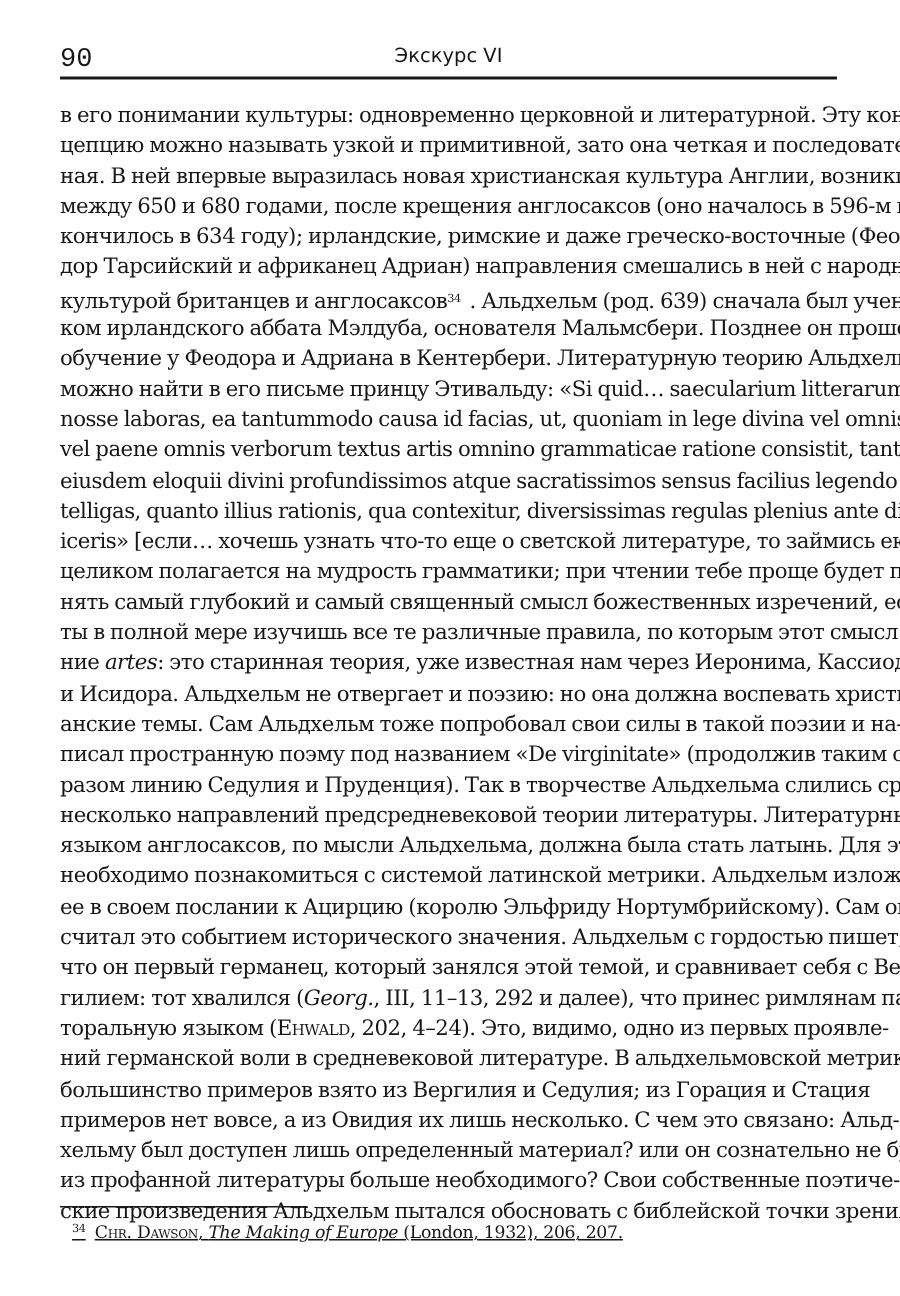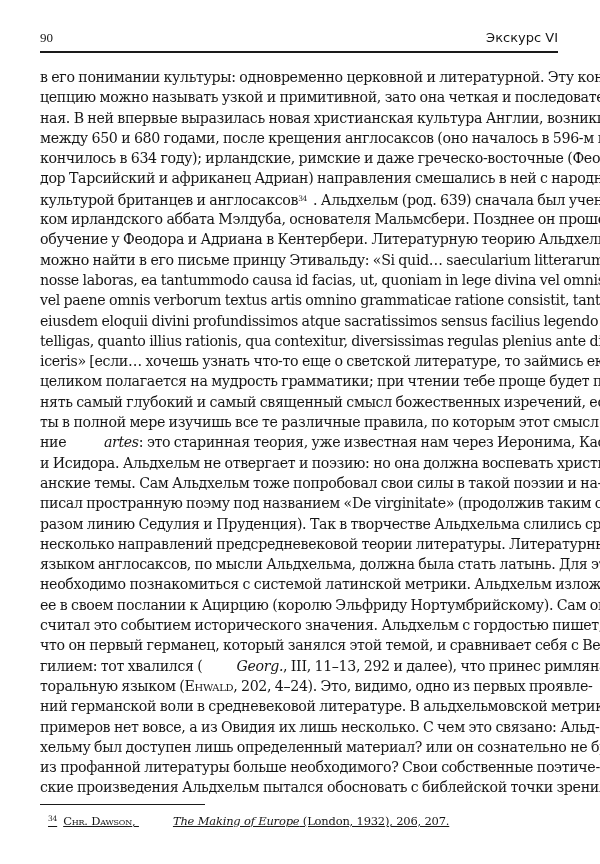--- a/index.html
+++ b/index.html
@@ -1,30 +1,30 @@
 <!DOCTYPE html>
 <html><head>
 <meta charset="utf-8">
 <style>
   html, body { margin: 0; padding: 0; background: #ffffff; }
   body { width: 600px; height: 864px; position: relative; overflow: hidden;
          font-family: "DejaVu Serif", "Liberation Serif", serif; color: #161616; }
   .header { position: absolute; left: 40px; top: 30px; width: 518px; height: 20px; }
-  .page-num { position: absolute; left: 0; top: 0; font-family: Liberation Serif, serif; font-size: 13px; }
-  .running-head { position: absolute; left: 0; width: 100%; top: 0; text-align: right; font-family: "DejaVu Sans", sans-serif; font-size: 13px; }
+  .page-num { position: absolute; left: 0; top: 0; font-family: Liberation Mono, monospace; font-size: 18px; }
+  .running-head { position: absolute; left: 0; width: 100%; top: 0; text-align: center; font-family: "DejaVu Sans", sans-serif; font-size: 13px; }
   .head-rule { position: absolute; left: 40px; top: 51px; width: 518px; height: 1.5px; background: #1a1a1a; }
   .body-text { position: absolute; left: 40px; top: 67px; width: 518px; }
   .line { display: block; height: 20.3px; line-height: 20.3px; font-size: 14.2px; white-space: nowrap;
           text-align: justify; text-align-last: justify; letter-spacing: -0.35px; word-spacing: -0.5px; }
   .line.last { text-align-last: left; }
   .fn-rule { position: absolute; left: 40px; top: 804px; width: 165px; height: 1.2px; background: #1a1a1a; }
   .footnote { position: absolute; left: 48px; top: 814px; font-size: 11.5px; white-space: nowrap; letter-spacing: -0.2px; text-decoration: underline; }
   .fn-mark { font-size: 7.5px; vertical-align: 4px; margin-right: 6px; }
   .sc { font-variant: small-caps; }
-  i { font-style: italic; margin-left: 34px; }
+  i { font-style: italic; }
 </style>
 </head>
 <body>
 
 <div class="header">
   <span class="page-num">90</span>
   <span class="running-head">Экскурс VI</span>
 </div>
 <div class="head-rule"></div>
 
@@ -54,20 +54,21 @@
   <span class="line">разом линию Седулия и Пруденция). Так в творчестве Альдхельма слились сразу</span>
   <span class="line">несколько направлений предсредневековой теории литературы. Литературным</span>
   <span class="line">языком англосаксов, по мысли Альдхельма, должна была стать латынь. Для этого</span>
   <span class="line">необходимо познакомиться с системой латинской метрики. Альдхельм изложил</span>
   <span class="line">ее в своем послании к Ацирцию (королю Эльфриду Нортумбрийскому). Сам он</span>
   <span class="line">считал это событием исторического значения. Альдхельм с гордостью пишет,</span>
   <span class="line">что он первый германец, который занялся этой темой, и сравнивает себя с Вер-</span>
   <span class="line"><span>гилием: тот хвалился (</span><i>Georg.</i><span>, III, 11–13, 292 и далее), что принес римлянам пас-</span></span>
   <span class="line"><span>торальную языком (</span><span class="sc">Ehwald</span><span>, 202, 4–24). Это, видимо, одно из первых проявле-</span></span>
   <span class="line">ний германской воли в средневековой литературе. В альдхельмовской метрике</span>
+  <span class="line">большинство примеров взято из Вергилия и Седулия; из Горация и Стация</span>
   <span class="line">примеров нет вовсе, а из Овидия их лишь несколько. С чем это связано: Альд-</span>
   <span class="line">хельму был доступен лишь определенный материал? или он сознательно не брал</span>
   <span class="line">из профанной литературы больше необходимого? Свои собственные поэтиче-</span>
   <span class="line last">ские произведения Альдхельм пытался обосновать с библейской точки зрения.</span>
 </div>
 
 <div class="fn-rule"></div>
 <div class="footnote">
   <sup class="fn-mark">34</sup><span class="sc">Chr. Dawson</span><span>, </span><i>The Making of Europe</i><span> (London, 1932), 206, 207.</span>
 </div>

